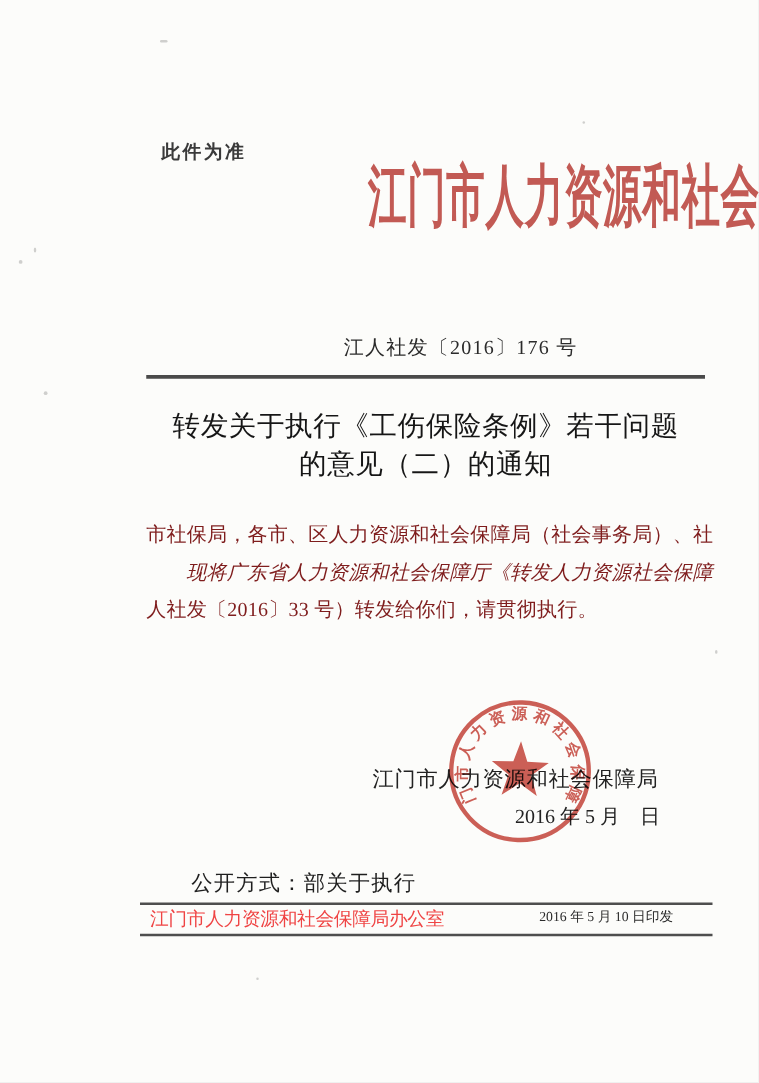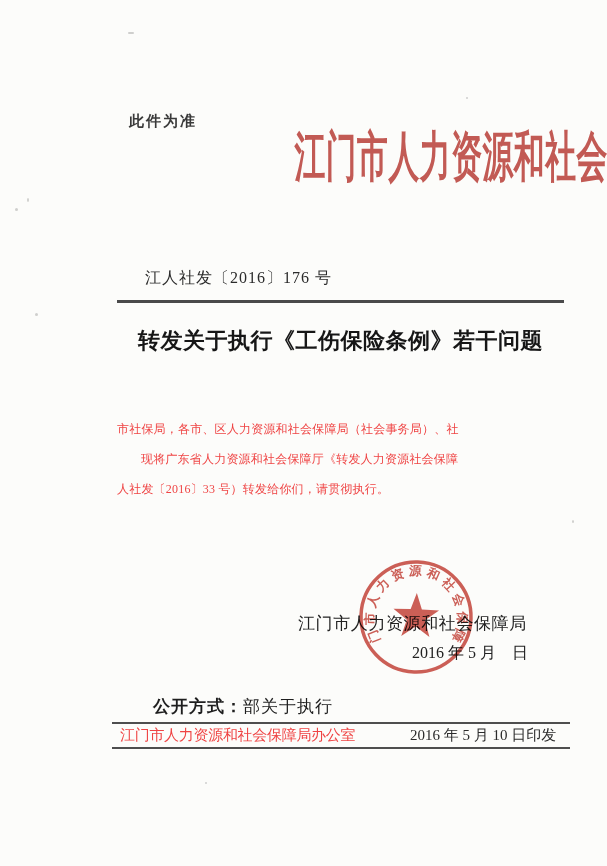--- a/index.html
+++ b/index.html
@@ -16,45 +16,45 @@
     color:#3a3a3a;font-weight:600;
   }
   .letterhead-wrap{left:117px;top:126px;width:447px;text-align:center;}
   .letterhead-title{
     display:inline-block;white-space:nowrap;
     font-size:54px;line-height:62px;font-weight:bold;
     transform:scaleX(0.57);transform-origin:center;
     color:#c25a54;letter-spacing:1px;
   }
   .doc-number{
-    left:117px;top:268px;width:447px;padding-left:28px;
+    left:117px;top:268px;width:447px;text-align:center;padding-left:28px;
     font-size:16px;letter-spacing:1px;color:#2b2b2b;
   }
   .header-rule{left:117px;top:300px;width:447px;height:3px;background:#4a4a4a;}
   
   .subject{left:117px;top:326px;width:447px;text-align:center;
-    font-size:22px;font-weight:bold;line-height:30px;color:#161616;letter-spacing:0.5px;}
+    font-size:22px;font-weight:normal;line-height:30px;color:#161616;letter-spacing:0.5px;}
   
-  .body-text{left:117px;top:414px;width:452px;font-size:12px;line-height:30px;
-    color:#ef4444;letter-spacing:0.2px;}
+  .body-text{left:117px;top:414px;width:452px;font-size:16px;line-height:30px;
+    color:#7f1d1d;letter-spacing:0.2px;}
   .body-line{white-space:nowrap;}
-  .body-line.indent{text-indent:2em;}
+  .body-line.indent{text-indent:2em;font-style:italic;}
   
   .signer-org{left:298px;top:612px;font-size:17px;letter-spacing:0.6px;color:#222;white-space:nowrap;}
   .signed-date{left:296px;top:643px;width:232px;text-align:right;font-size:16px;color:#222;white-space:nowrap;}
   .date-spacer{display:inline-block;width:16px;}
   .seal{left:357px;top:558px;mix-blend-mode:multiply;opacity:0.87;}
   
   .publicity{left:153px;top:695px;font-size:17px;color:#1e1e1e;letter-spacing:1px;}
-  .publicity .label{font-weight:bold;}
+  .publicity .label{font-weight:normal;}
   .footer-rule{left:112px;width:458px;height:2px;background:#4e4e4e;}
   .footer-rule.top{top:722px;}
   .footer-rule.bottom{top:747px;}
   .issuing-office{left:120px;top:726px;font-size:15px;letter-spacing:-0.3px;color:#ef4444;white-space:nowrap;}
-  .print-date{left:410px;top:726px;width:150px;text-align:left;font-size:15px;color:#2b2b2b;white-space:nowrap;}
+  .print-date{left:410px;top:726px;width:150px;text-align:center;font-size:11px;color:#2b2b2b;white-space:nowrap;}
   
   .speck{background:#9a9a96;border-radius:50%;opacity:0.45;}
 </style>
 </head>
 <body>
 
 <div class="page">
 
   <div class="abs speck" style="left:128px;top:32px;width:6px;height:2px;border-radius:1px;"></div>
   <div class="abs speck" style="left:15px;top:208px;width:3px;height:3px;"></div>
@@ -67,20 +67,21 @@
   <div class="abs validity-note">此件为准</div>
   <div class="abs letterhead-wrap">
     <span class="letterhead-title" style="color: rgb(194, 90, 84);">江门市人力资源和社会保障局文件</span>
   </div>
 
   <div class="abs doc-number">江人社发〔2016〕176 号</div>
   <div class="abs header-rule"></div>
 
   <div class="abs subject">
     <div>转发关于执行《工伤保险条例》若干问题</div>
+    <div>的意见（二）的通知</div>
   </div>
 
   <div class="abs body-text">
       <div class="body-line">市社保局，各市、区人力资源和社会保障局（社会事务局）、社</div>
       <div class="body-line indent">现将广东省人力资源和社会保障厅《转发人力资源社会保障</div>
       <div class="body-line">人社发〔2016〕33 号）转发给你们，请贯彻执行。</div>
     </div>
 
   <div class="abs signer-org">江门市人力资源和社会保障局</div>
   <div class="abs signed-date">

